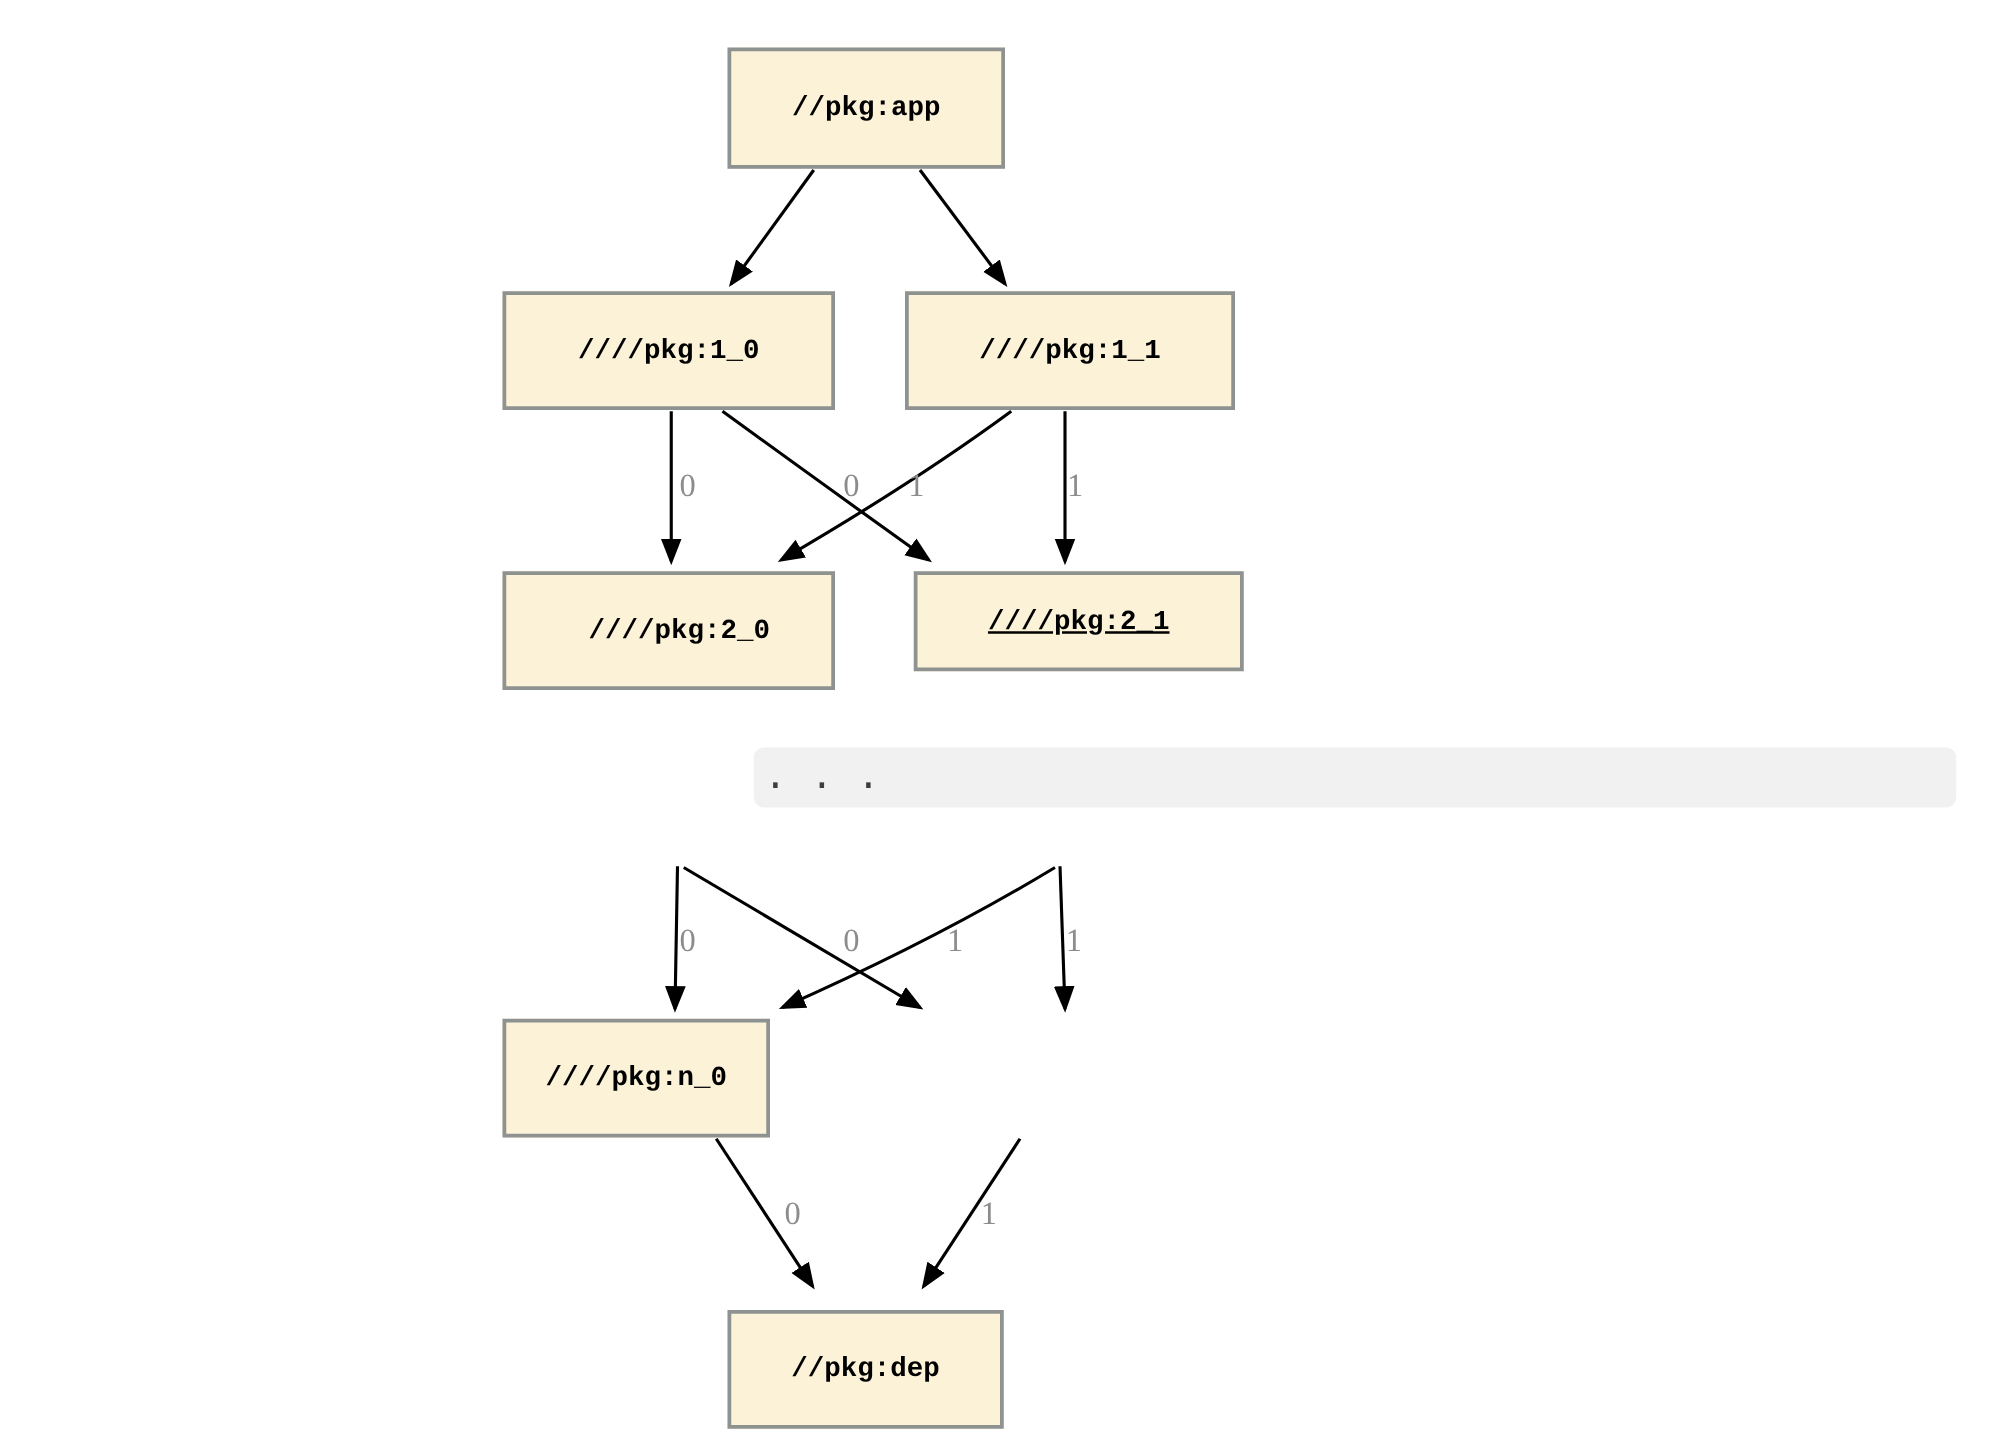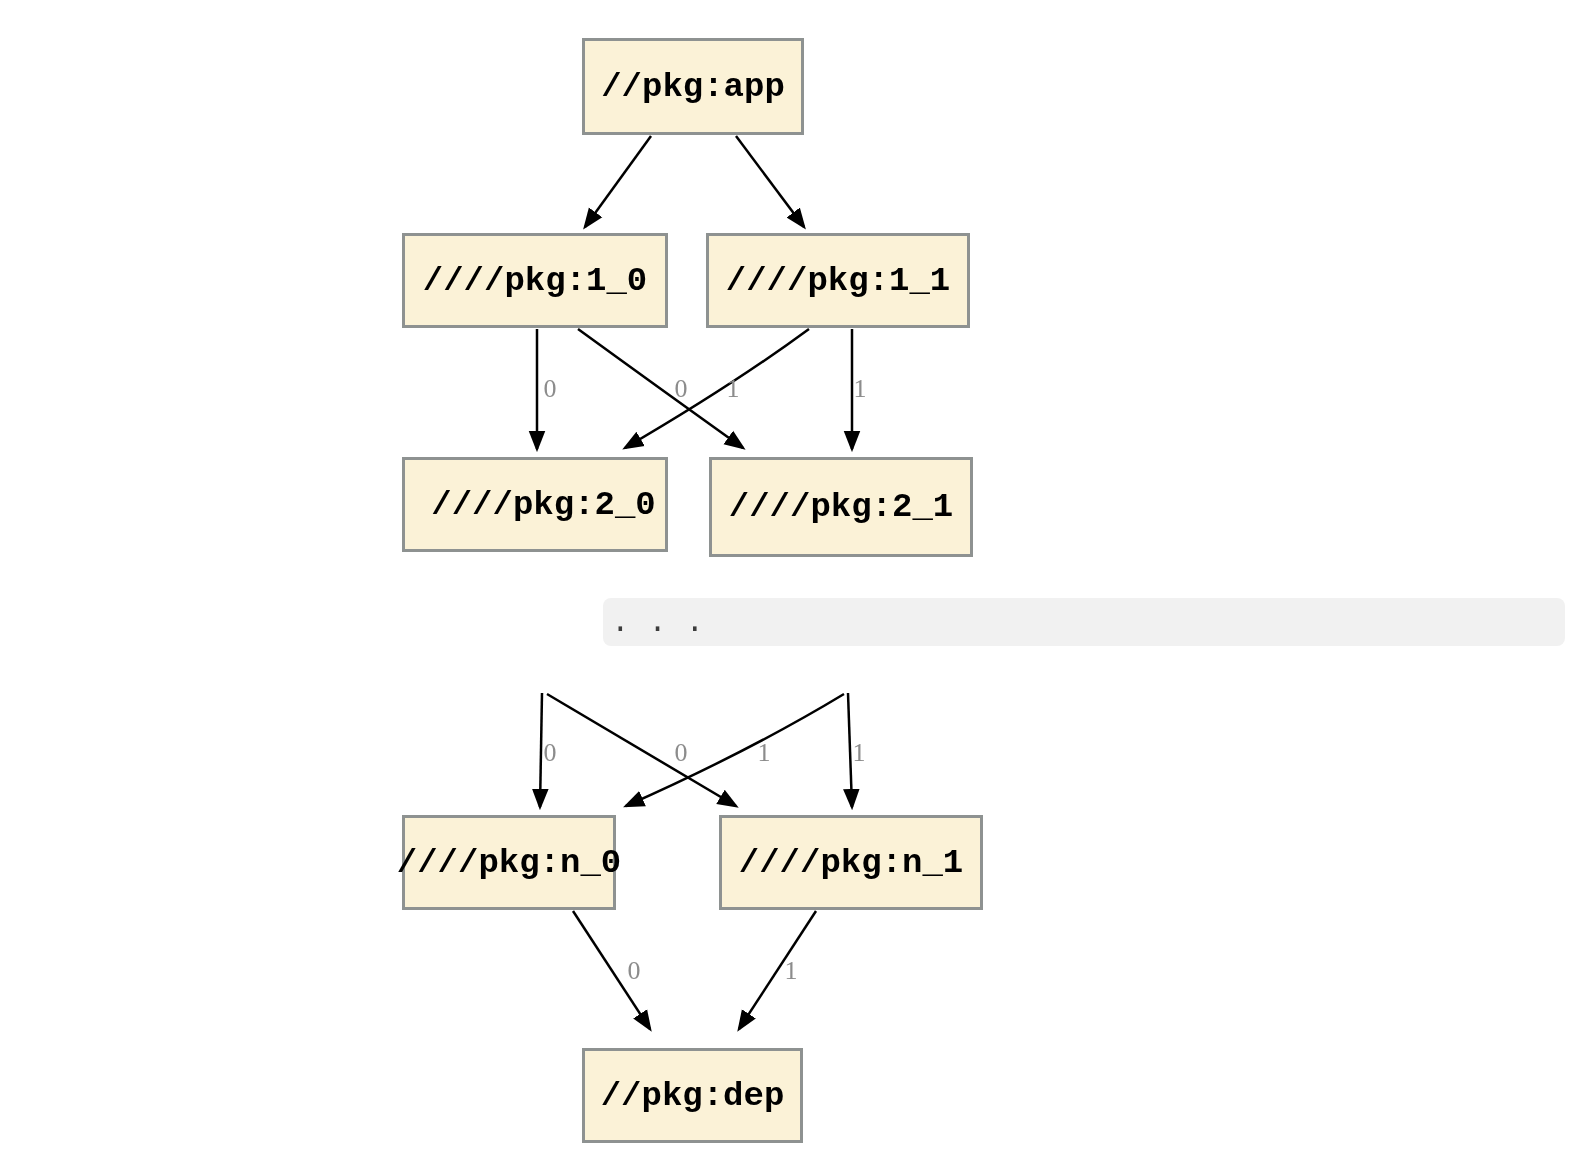--- a/index.html
+++ b/index.html
@@ -20,21 +20,21 @@
   }
   #canvas{position:relative;width:1592px;height:1162px;}
   .node{
     position:absolute;
     box-sizing:border-box;
     background:var(--node-fill);
     border:3px solid var(--node-border);
     display:flex;align-items:center;justify-content:center;
     font-family:"Liberation Mono","DejaVu Sans Mono",monospace;
     font-weight:700;
-    font-size:34px;
+    font-size:22px;
     color:#000;
     white-space:pre;
   }
   .edges{position:absolute;left:0;top:0;pointer-events:none;}
   .edge{stroke:var(--edge);stroke-width:2.5;fill:none;}
   .edge-label{
     position:absolute;
     transform:translate(-50%,-50%);
     font-family:"Liberation Serif","DejaVu Serif",serif;
     font-size:26px;
@@ -51,39 +51,38 @@
   .ellipsis-bar span{
     font-family:"Liberation Mono","DejaVu Sans Mono",monospace;
     font-size:31px;
     color:var(--ellipsis-text);
     padding-left:8px;
     white-space:pre;
   }
   
   .n-app {left:582px;top:38px;  width:222px;height:97px;}
   .n-1_0 {left:402px;top:233px; width:266px;height:95px;}
-  .n-1_1 {left:706px;top:233px; width:264px;height:95px;}
+  .n-1_1 {left:724px;top:233px; width:264px;height:95px;}
   .n-2_0 {left:402px;top:457px; width:266px;height:95px;padding-left:17px;}
-  .n-2_1 {left:709px;top:457px; width:264px;height:100px;}
+  .n-2_1 {left:731px;top:457px; width:264px;height:80px;text-decoration:underline;}
   .n-n_0 {left:402px;top:815px; width:214px;height:95px;}
   .n-n_1 {left:719px;top:815px; width:264px;height:95px;}
   .n-dep {left:582px;top:1038px;width:221px;height:95px;margin-top:10px;}
 </style>
 </head>
 <body>
 
 <div id="canvas">
 
   <div class="node n-app">//pkg:app</div>
   <div class="node n-1_0">////pkg:1_0</div>
   <div class="node n-1_1">////pkg:1_1</div>
   <div class="node n-2_0">////pkg:2_0</div>
   <div class="node n-2_1">////pkg:2_1</div>
   <div class="node n-n_0">////pkg:n_0</div>
-  <div class="node n-n_1">////pkg:n_1</div>
   <div class="node n-dep">//pkg:dep</div>
 
   <div class="ellipsis-bar">
     <span>. . .</span>
   </div>
 
   <svg class="edges" width="1592" height="1162" viewBox="0 0 1592 1162">
     <defs>
       <marker id="ah" viewBox="0 0 10 10" refX="8.5" refY="5" markerWidth="8.5" markerHeight="8.5" orient="auto">
         <path d="M0,1.1 L10,5 L0,8.9 z" fill="#000" style="fill:var(--edge)"></path>

